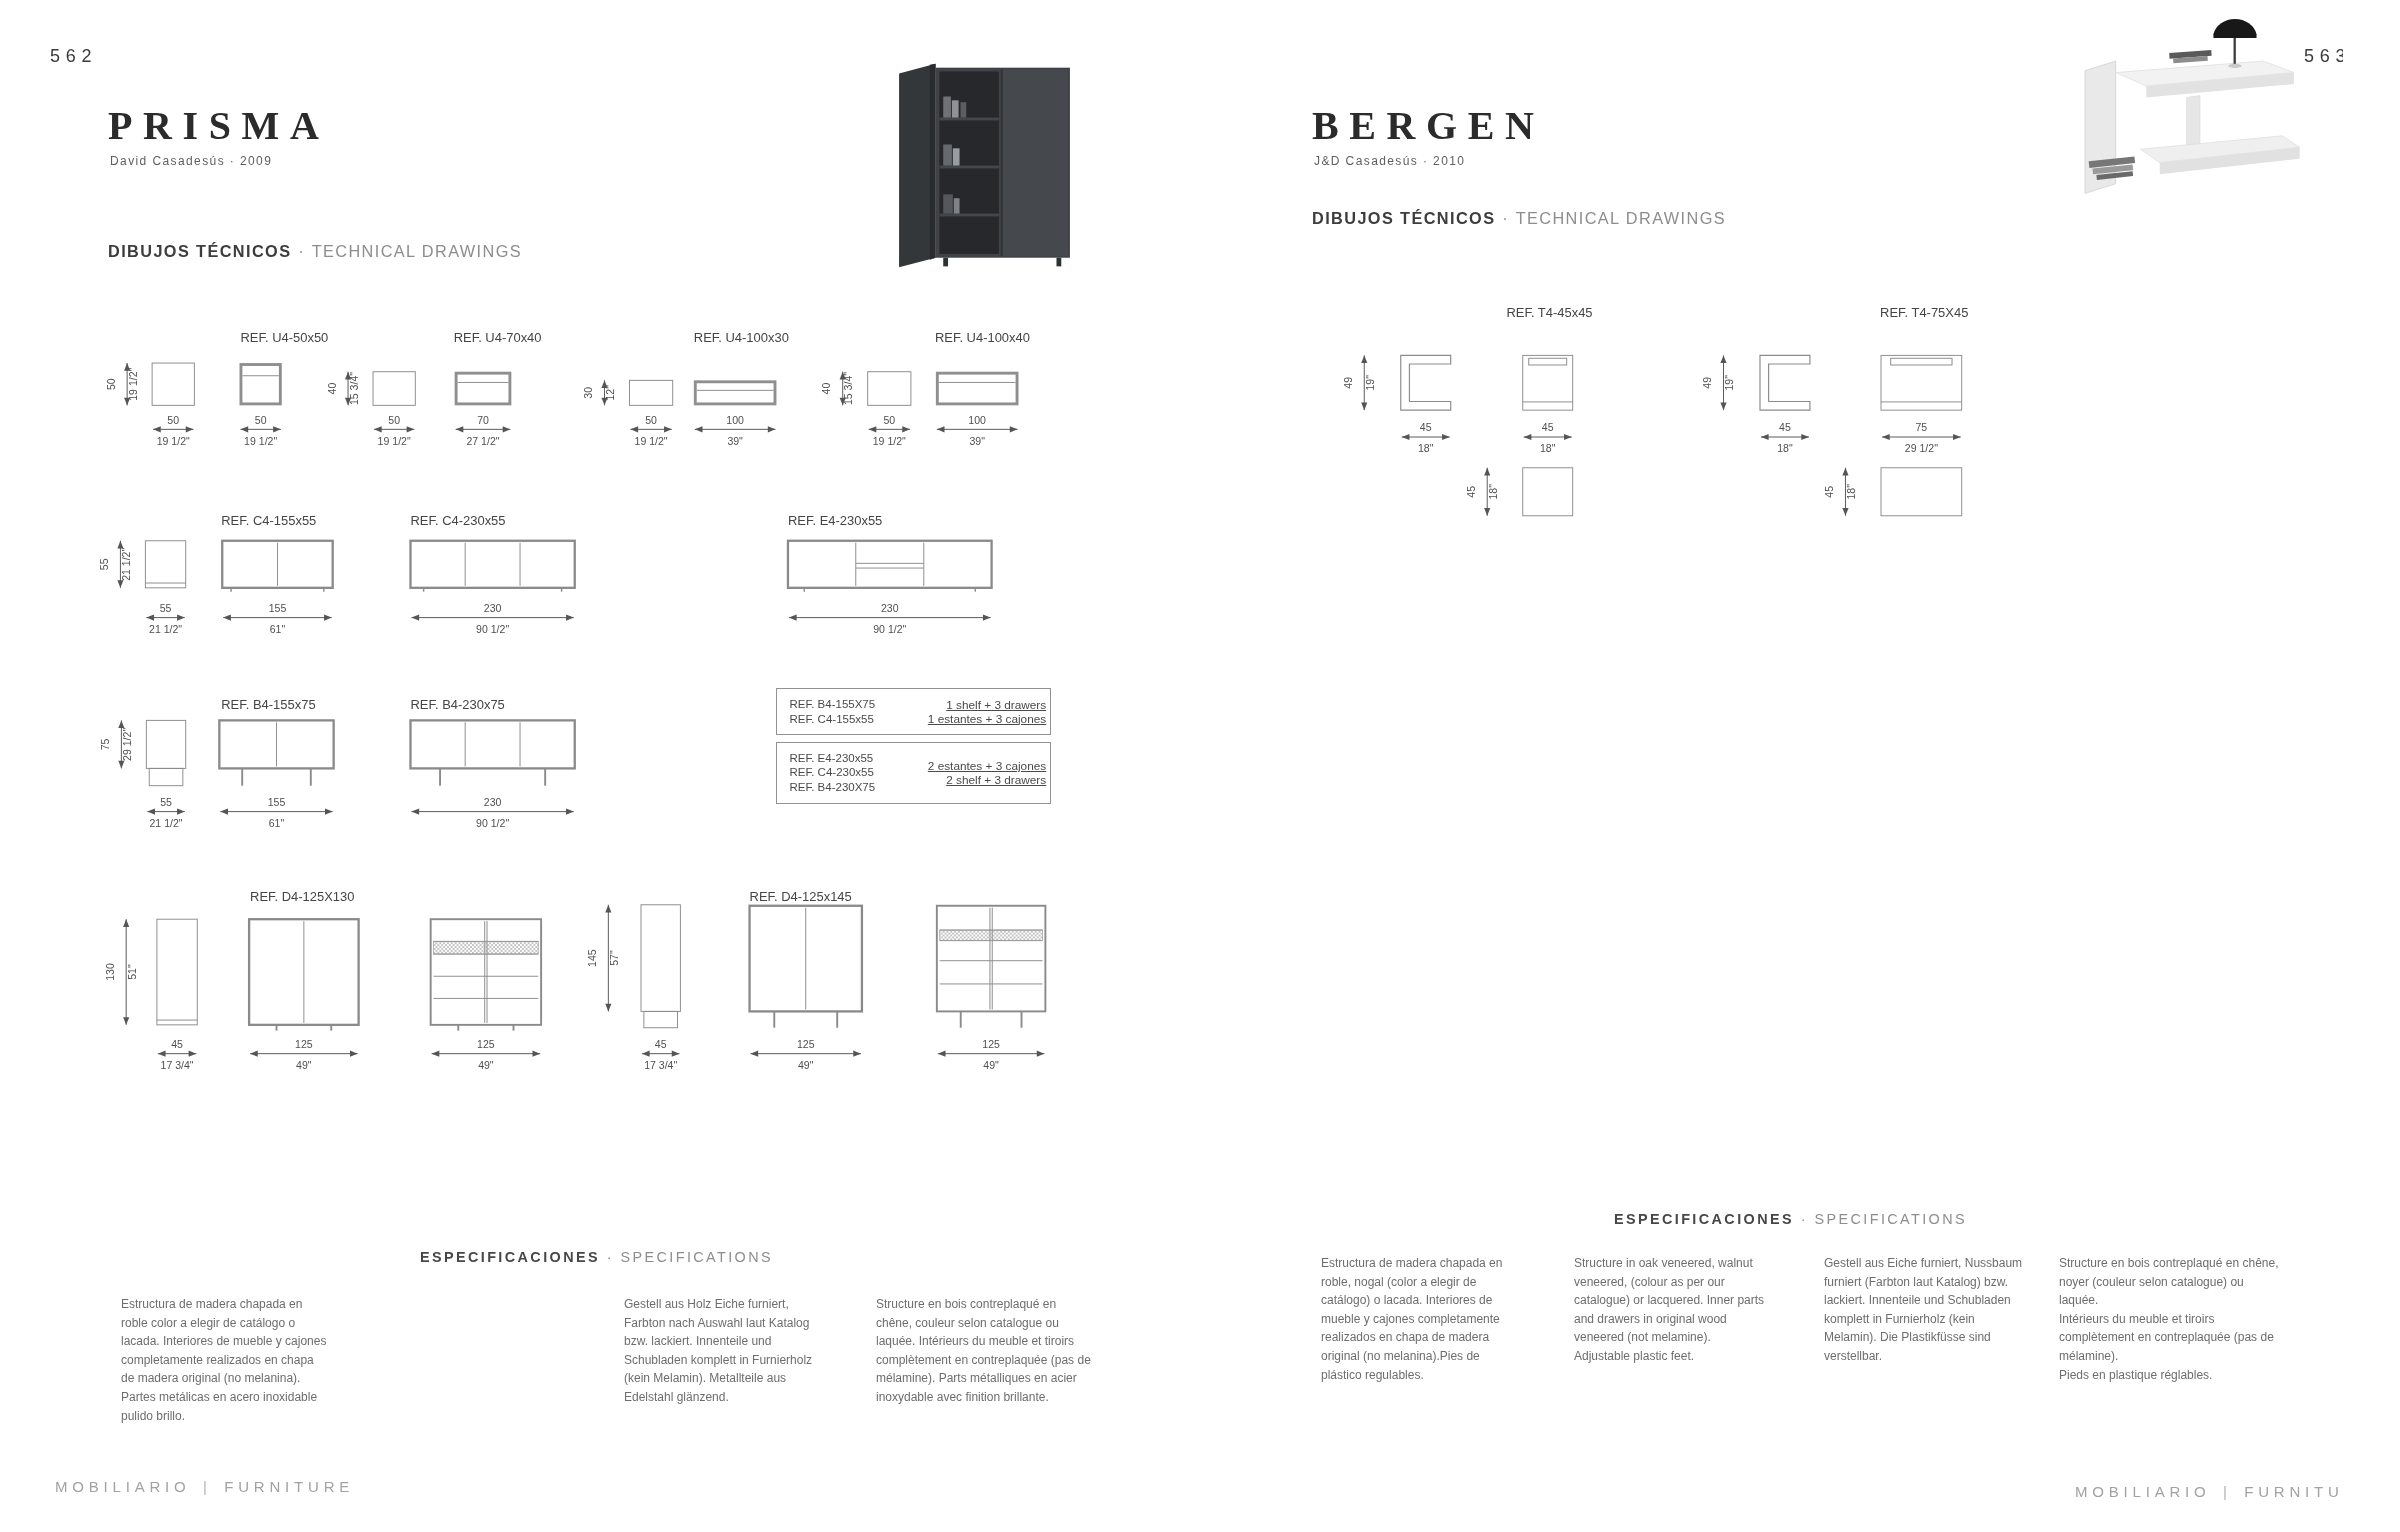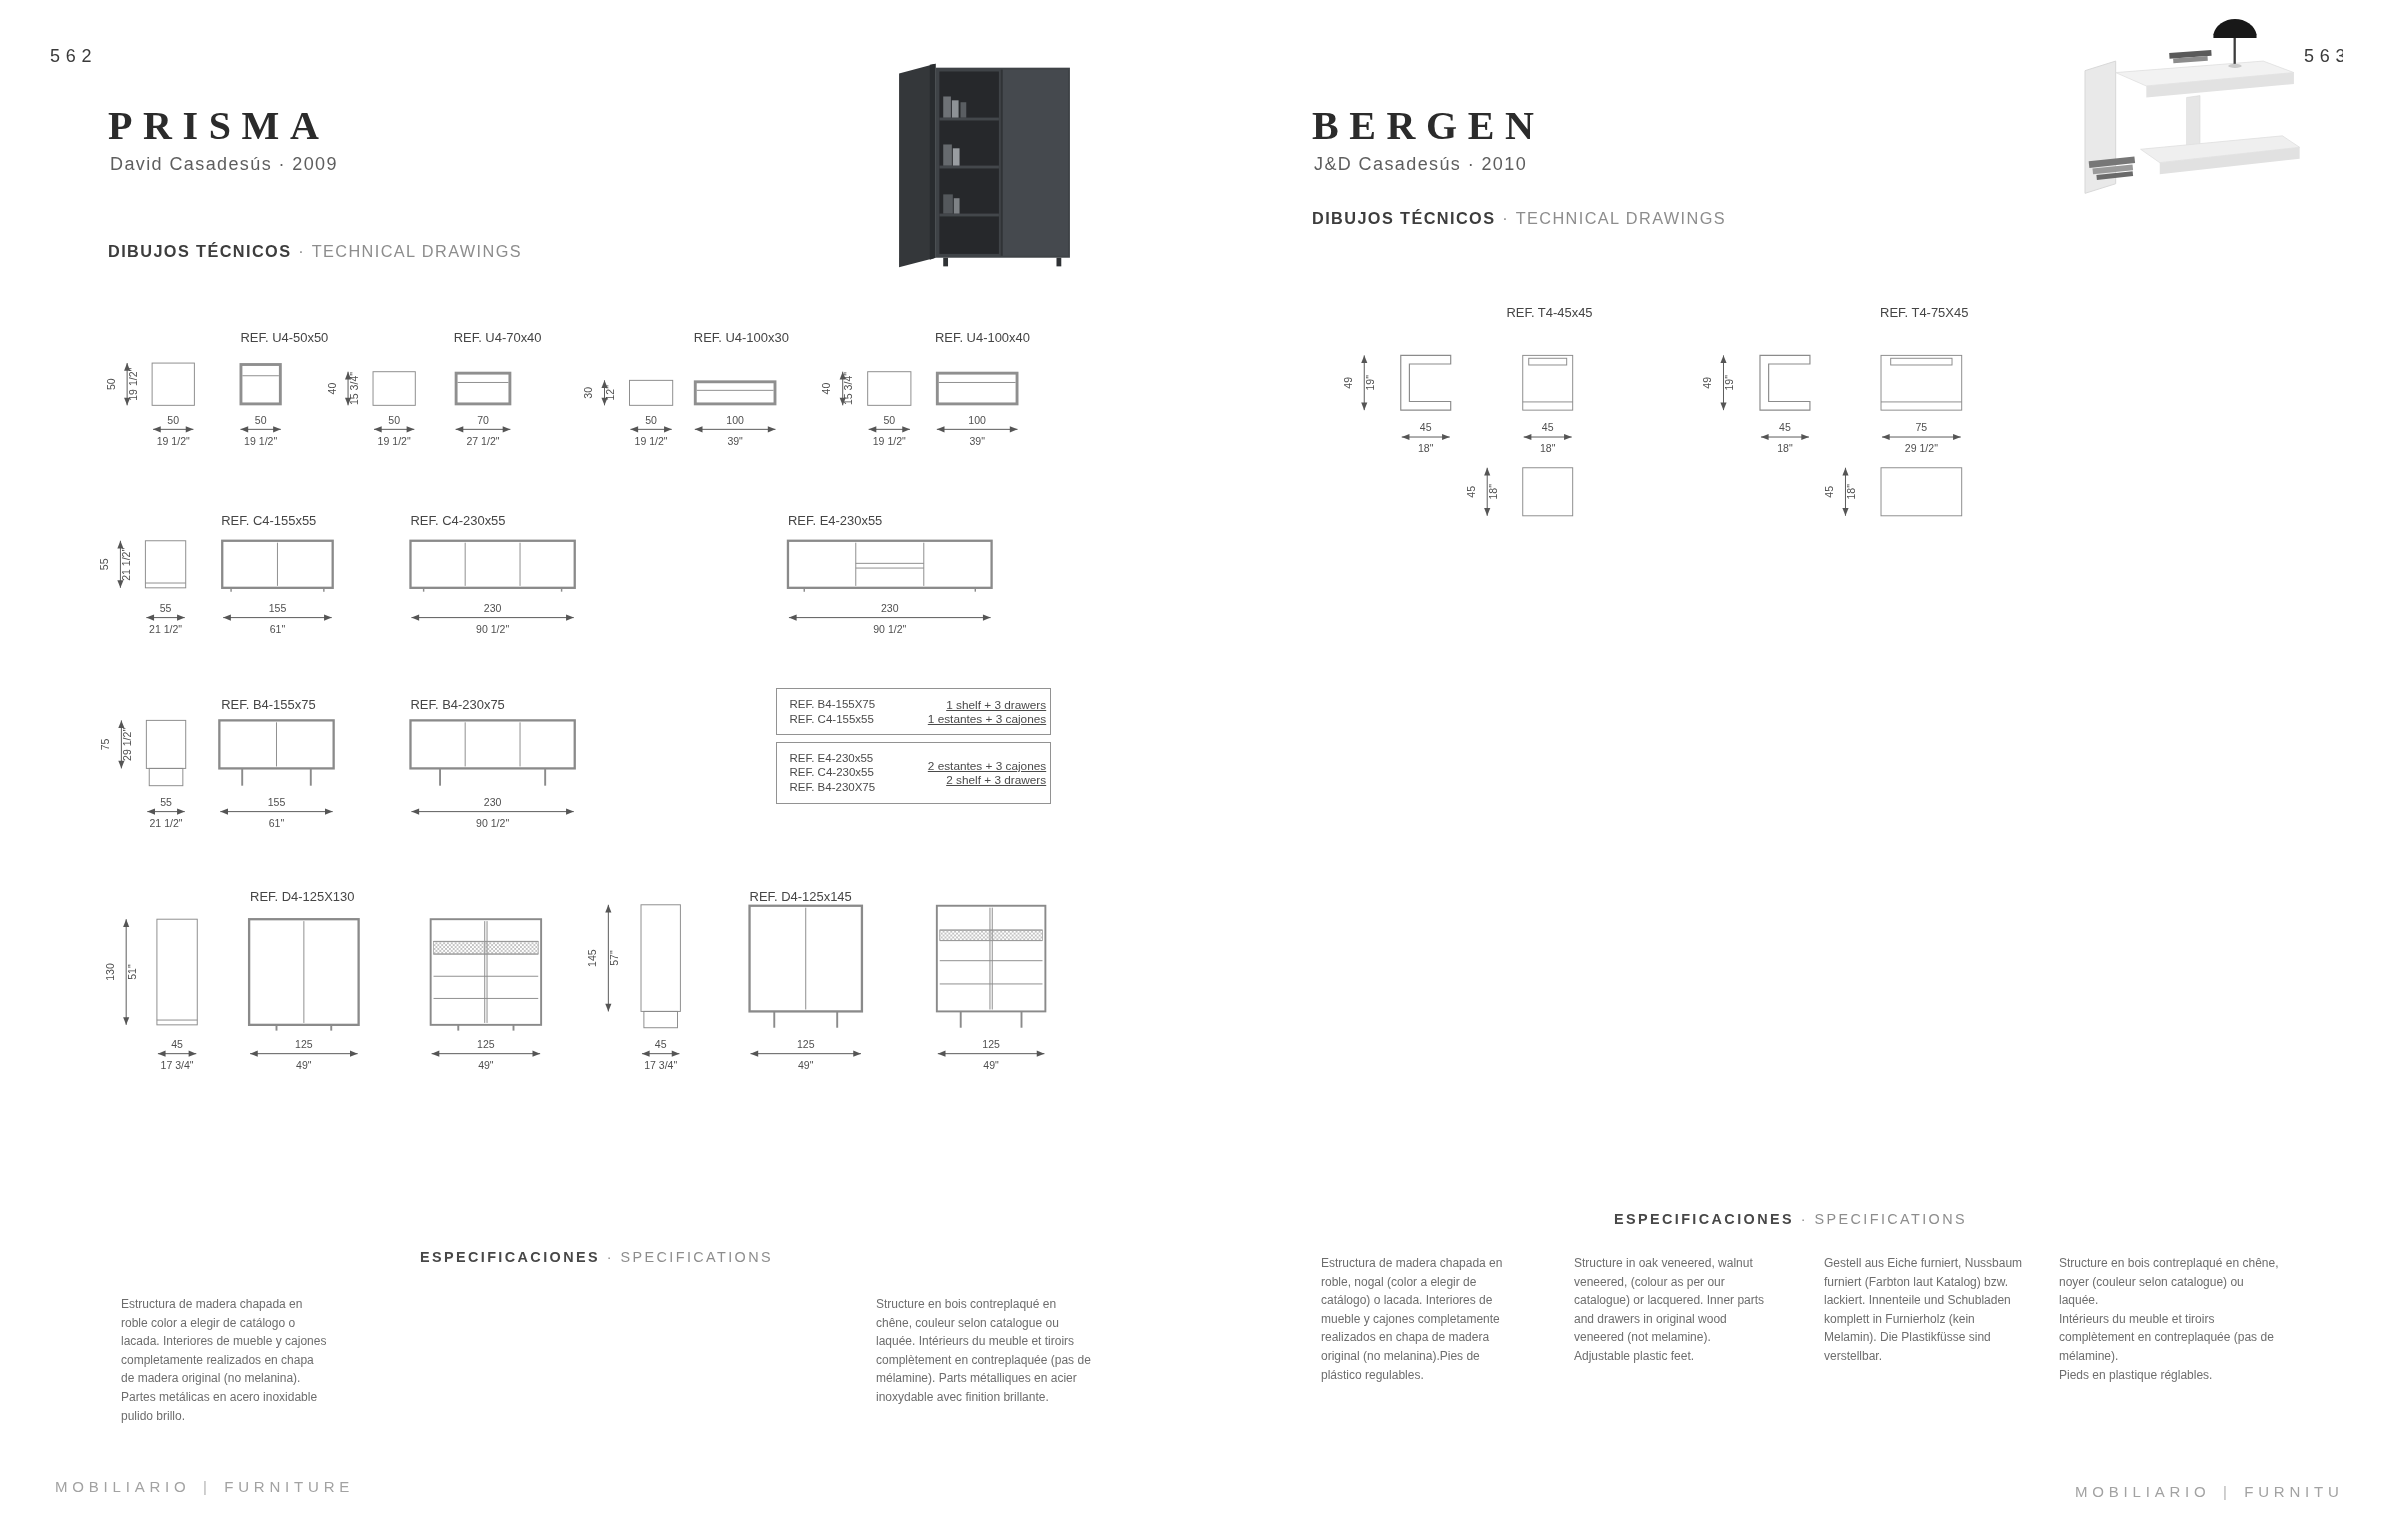--- a/index.html
+++ b/index.html
@@ -1,20 +1,20 @@
 <!DOCTYPE html>
 <html><head>
 <meta charset="utf-8">
 <style>
   html,body{margin:0;padding:0;background:#fff;}
   .canvas{position:relative;width:2343px;height:1532px;background:#fff;overflow:hidden;
           font-family:"Liberation Sans",sans-serif;}
   .pagenum{position:absolute;font-size:18px;letter-spacing:5.8px;color:#3a3a3a;}
   h1.title{position:absolute;margin:0;font-size:40px;font-weight:600;letter-spacing:10.6px;color:#2b2b2b;font-family:Liberation Serif, serif;}
-  .byline{position:absolute;font-size:18px;color:#5e5e5e;letter-spacing:1.4px;}
+  .byline{position:absolute;font-size:12px;color:#5e5e5e;letter-spacing:1.4px;}
   .sechead{position:absolute;font-size:16.3px;letter-spacing:1.4px;}
   .sechead .dark{color:#3d3d3d;font-weight:600;}
   .sechead .sep{color:#8d8d8d;margin:0 6.7px;}
   .sechead .lite{color:#8d8d8d;}
   .spectitle{position:absolute;font-size:14.4px;letter-spacing:2.4px;}
   .spectitle .dark{color:#474747;font-weight:600;}
   .spectitle .sep{color:#8d8d8d;margin:0 6.7px;}
   .spectitle .lite{color:#8d8d8d;}
   p.spec{position:absolute;margin:8px;font-size:12px;line-height:1.55;color:#6d6d6d;white-space:pre-line;}
   .footer{position:absolute;font-size:15px;letter-spacing:4.8px;color:#a2a2a2;}
@@ -59,20 +59,21 @@
     <rect x="112" y="10" width="70" height="194" fill="#45494e"></rect>
     <rect x="112" y="10" width="2" height="194" fill="#303336"></rect>
     <rect x="52" y="206" width="5" height="9" fill="#2f3235"></rect>
     <rect x="170" y="206" width="5" height="9" fill="#2f3235"></rect>
   </svg>
 
   <div class="spectitle" style="left:420px;top:1249px">
     <span class="dark">ESPECIFICACIONES</span><span class="sep">·</span><span class="lite">SPECIFICATIONS</span>
   </div>
   <p class="spec" style="left:113px;top:1287px;width:206px">Estructura de madera chapada en roble color a elegir de catálogo o lacada. Interiores de mueble y cajones completamente realizados en chapa de madera original (no melanina). Partes metálicas en acero inoxidable pulido brillo.</p>
+  <p class="spec" style="left:616px;top:1287px;width:209px">Gestell aus Holz Eiche furniert, Farbton nach Auswahl laut Katalog bzw. lackiert. Innenteile und Schubladen komplett in Furnierholz (kein Melamin). Metallteile aus Edelstahl glänzend.</p>
   <p class="spec" style="left:868px;top:1287px;width:217px">Structure en bois contreplaqué en chêne, couleur selon catalogue ou laquée. Intérieurs du meuble et tiroirs complètement en contreplaquée (pas de mélamine). Parts métalliques en acier inoxydable avec finition brillante.</p>
 
   <div class="footer" style="left:55px;top:1478px">
     <span>MOBILIARIO</span><span class="sep">|</span><span>FURNITURE</span>
   </div>
 
   <div class="reftable" style="left:776px;top:688px;width:275px">
     <div class="refbox" style="height:45px">
       <div class="refcol">
         <div>REF. B4-155X75</div>

